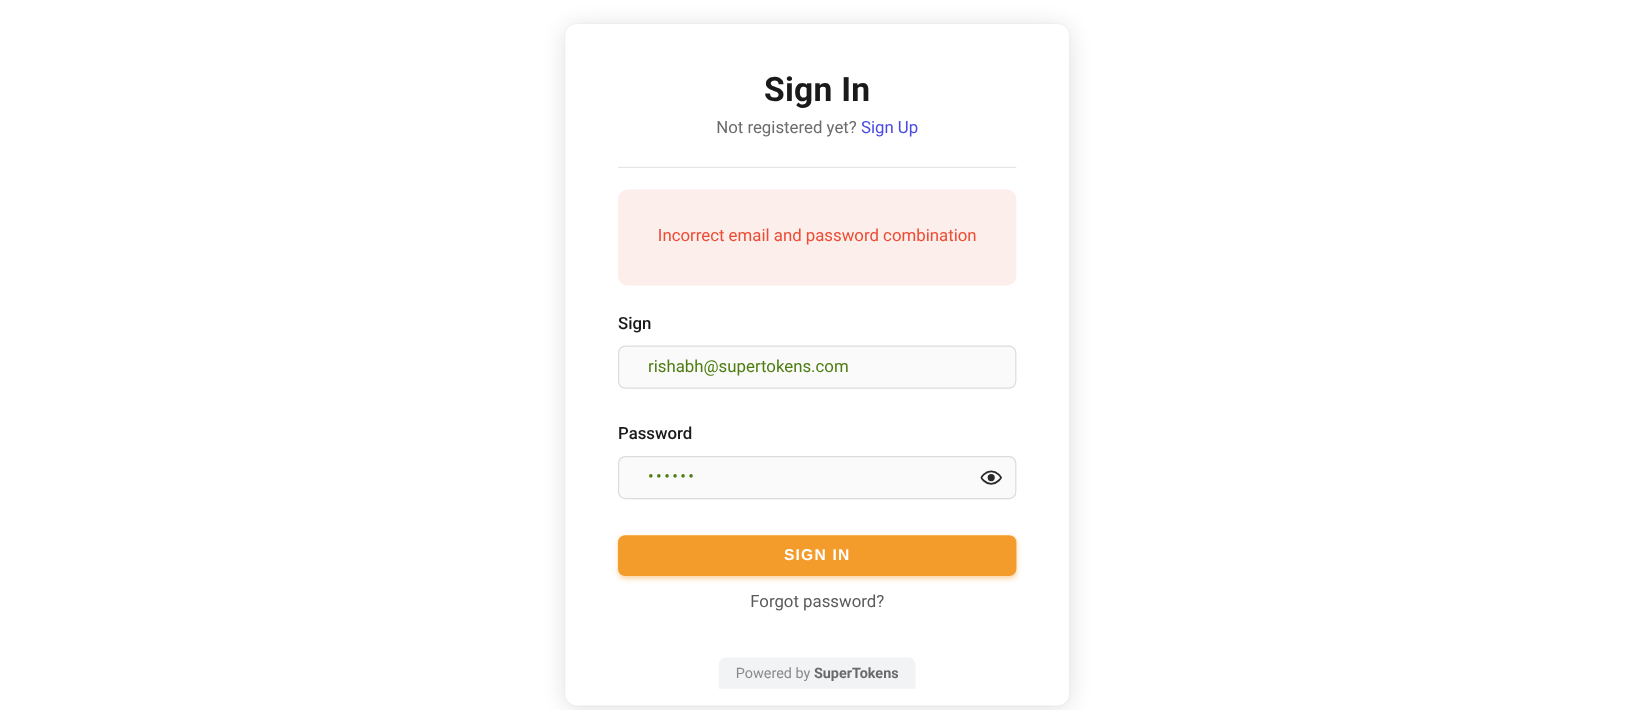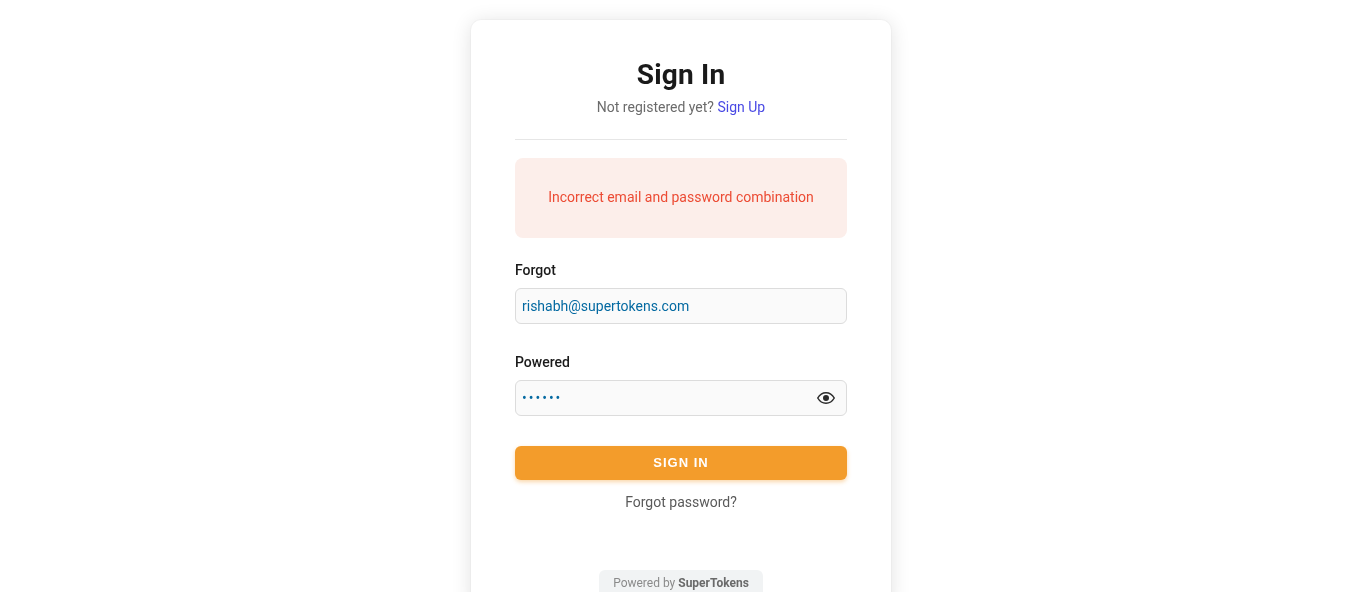--- a/index.html
+++ b/index.html
@@ -70,23 +70,23 @@
     }
     .input-wrap {
       position: relative;
     }
     .text-input {
       width: 100%;
       height: 36px;
       border: 1px solid #dcdcdc;
       border-radius: 6px;
       background: #fafafa;
-      padding: 0 6px;
+      padding: 0 24px;
       font-size: 14px;
-      color: #0369a1;
+      color: #4d7c0f;
       outline: none;
       font-family: inherit;
     }
     .text-input.password {
       padding-right: 44px;
       letter-spacing: 2px;
     }
     .eye-icon {
       position: absolute;
       right: 12px;
@@ -109,21 +109,21 @@
       letter-spacing: 1px;
       cursor: pointer;
       margin-bottom: 14px;
       box-shadow: 0 2px 4px rgba(243,156,43,0.4);
     }
     .forgot {
       text-align: center;
       font-size: 14px;
       color: #5a5a5a;
       cursor: pointer;
-      margin-bottom: 60px;
+      margin-bottom: 38px;
     }
     .footer-badge {
       display: flex;
       justify-content: center;
     }
     .badge-inner {
       background: #f1f3f4;
       padding: 6px 14px;
       border-radius: 6px 6px 0 0;
       font-size: 12px;
@@ -140,28 +140,28 @@
 <div class="card">
   <h1 class="title">Sign In</h1>
   <div class="subtitle-row">
     <span>Not registered yet? </span><span class="signup-link">Sign Up</span>
   </div>
   <div class="divider"></div>
 
   <div class="error-box">Incorrect email and password combination</div>
 
   <div class="field-group">
-    <label class="field-label">Forgot</label>
+    <label class="field-label">Sign</label>
     <div class="input-wrap">
       <input type="text" class="text-input" value="rishabh@supertokens.com" style="">
     </div>
   </div>
 
   <div class="field-group">
-    <label class="field-label">Powered</label>
+    <label class="field-label">Password</label>
     <div class="input-wrap">
       <input type="text" class="text-input password" value="••••••" style="">
       <span class="eye-icon">
         <svg width="18" height="18" viewBox="0 0 24 24" fill="none" stroke="currentColor" stroke-width="2">
           <path d="M1 12s4-7 11-7 11 7 11 7-4 7-11 7S1 12 1 12z"></path>
           <circle cx="12" cy="12" r="3" fill="currentColor"></circle>
         </svg>
       </span>
     </div>
   </div>

